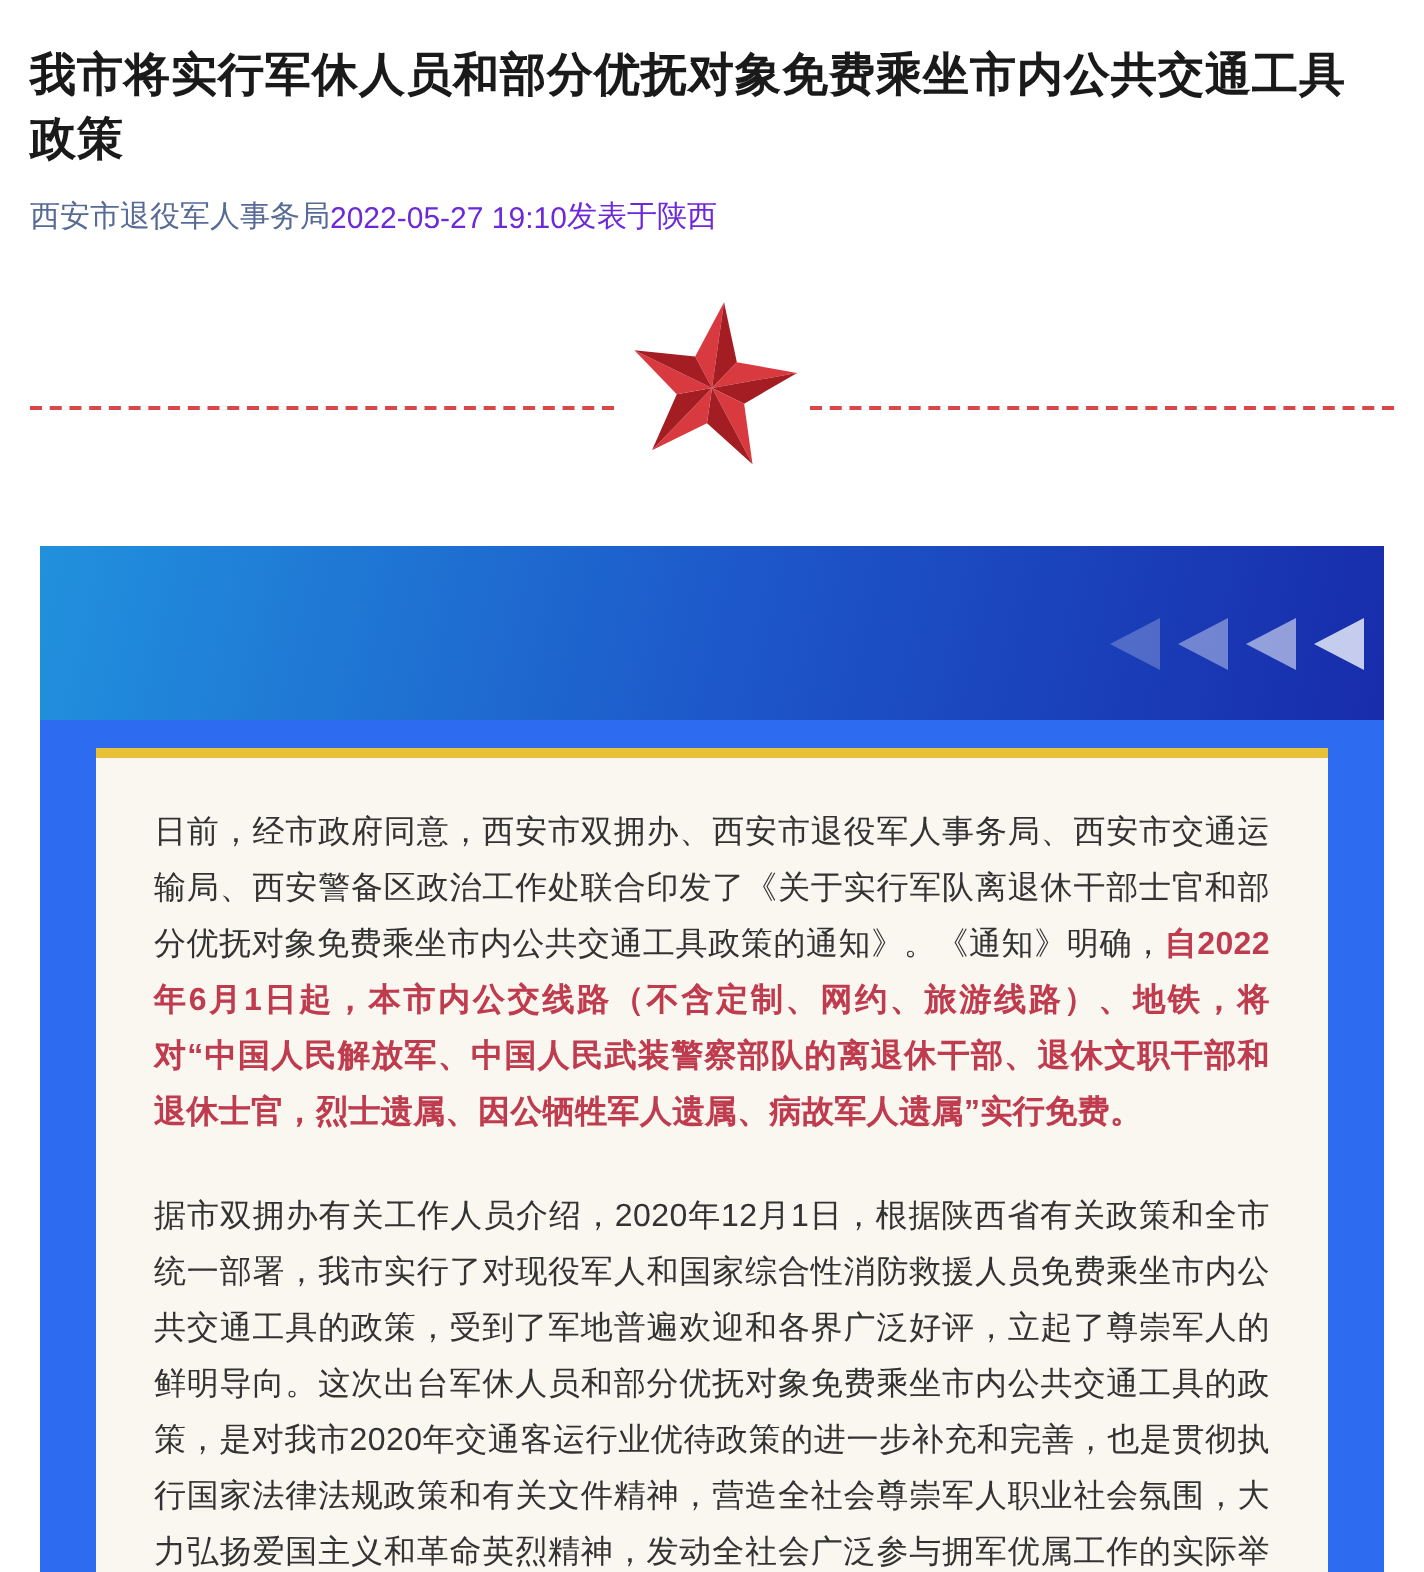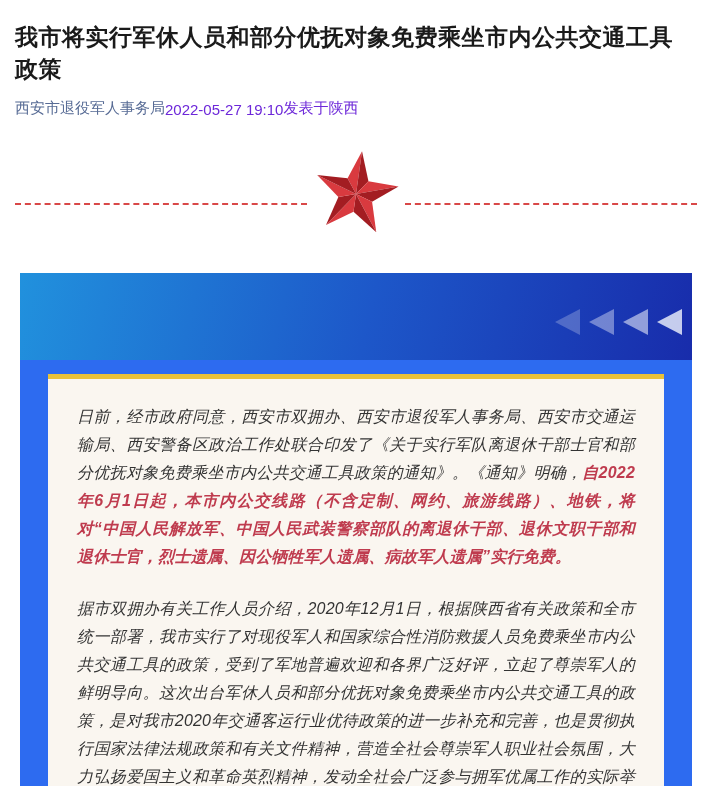--- a/index.html
+++ b/index.html
@@ -95,21 +95,20 @@
     border-top: 5px solid #e9c139;
     padding: 24px 29px 26px 29px;
   }
   .card p {
     margin: 0;
     font-size: 16px;
     line-height: 28px;
     color: #333333;
     text-align: justify;
     letter-spacing: 0.2px;
-    font-style: italic;
   }
   .card p + p { margin-top: 24px; }
   .highlight { color: #bf3b4e; font-weight: bold; }
 </style>
 </head>
 <body>
 
 <div class="page">
 
   <div class="header">

